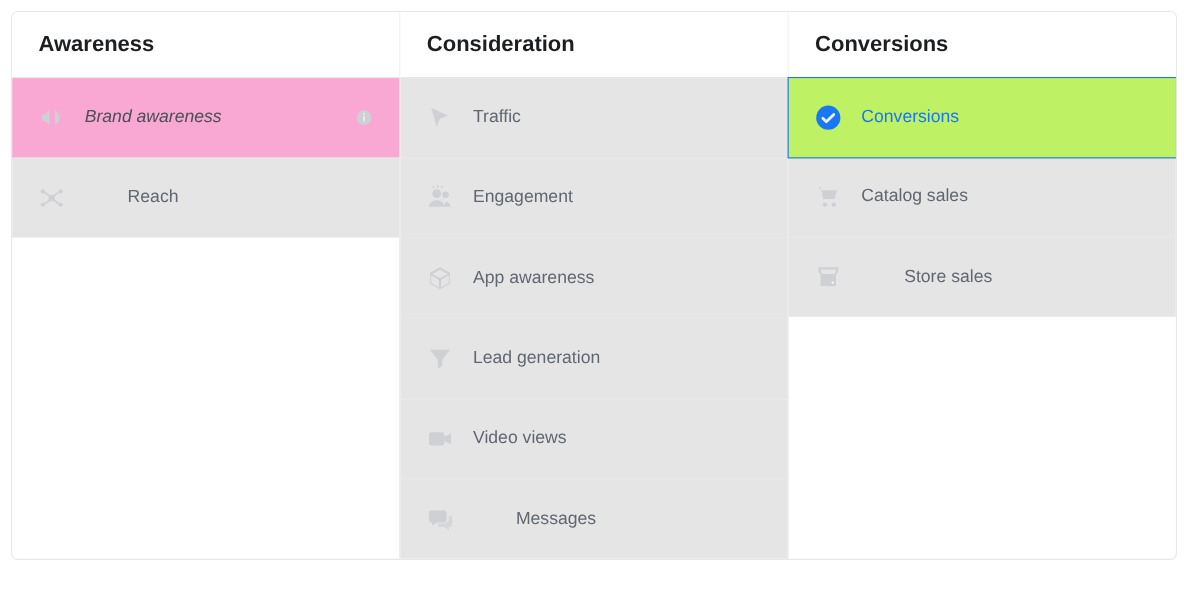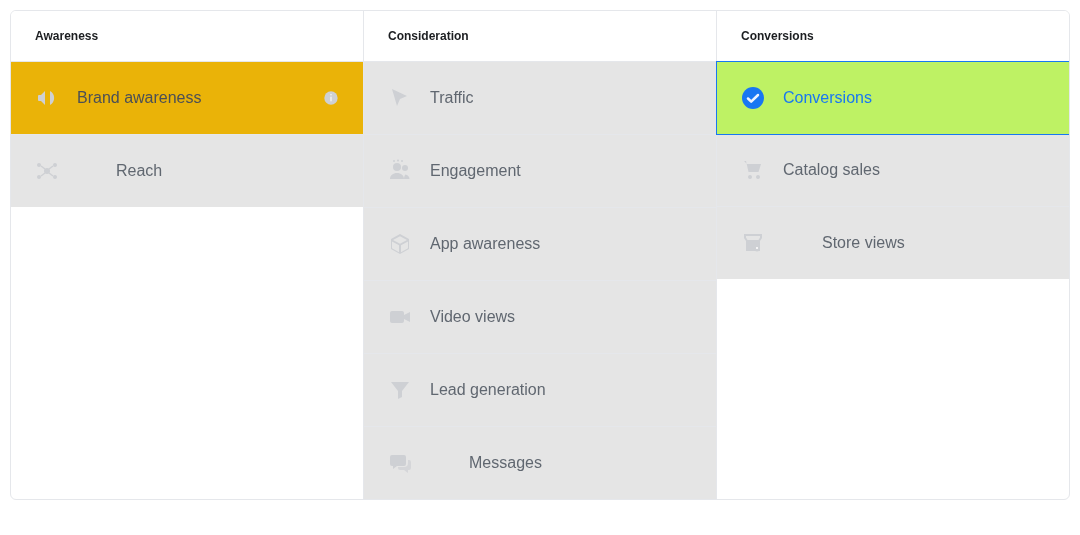--- a/index.html
+++ b/index.html
@@ -23,21 +23,21 @@
     .column {
       flex: 1;
       display: flex;
       flex-direction: column;
     }
     .column:not(:last-child) {
       border-right: 1px solid #e5e7eb;
     }
     .col-header {
       padding: 18px 24px;
-      font-size: 12px;
+      font-size: 20px;
       font-weight: 700;
       color: #1c1e21;
       border-bottom: 1px solid #e5e7eb;
       background: #fff;
     }
     .option {
       display: flex;
       align-items: center;
       padding: 24px 24px;
       border-bottom: 1px solid #e5e7eb;
@@ -45,22 +45,23 @@
       background: #e5e5e5;
       font-size: 16px;
       color: #606770;
       position: relative;
     }
     .option:last-child {
       border-bottom: none;
       gap: 39px;
     }
     .option.hovered {
-      background: #eab308;
+      background: #f9a8d4;
       color: #4b4f56;
+      font-style: italic;
     }
     .option.selected {
       background: #bef264;
       border: 1px solid #1877f2;
       color: #1877f2;
       margin: -1px;
       z-index: 2;
     }
     .icon {
       width: 24px;
@@ -163,34 +164,34 @@
         <svg viewBox="0 0 24 24">
             <path d="M12 2l9 5v10l-9 5-9-5V7l9-5zm0 2.3L5 8l7 3.8L19 8l-7-3.7zM4 9.5v6.8l7 3.9v-6.9L4 9.5zm16 0l-7 3.8v6.9l7-3.9V9.5z"></path>
           </svg>
       </span>
       <span class="label">App awareness</span>
     </div>
 
     <div class="option">
       <span class="icon">
         <svg viewBox="0 0 24 24">
+            <path d="M3 4h18l-7 9v6l-4 2v-8L3 4z"></path>
+          </svg>
+      </span>
+      <span class="label">Lead generation</span>
+    </div>
+
+    <div class="option">
+      <span class="icon">
+        <svg viewBox="0 0 24 24">
             <rect x="2" y="6" width="14" height="12" rx="2"></rect>
             <path d="M16 10l6-3v10l-6-3v-4z"></path>
           </svg>
       </span>
       <span class="label">Video views</span>
-    </div>
-
-    <div class="option">
-      <span class="icon">
-        <svg viewBox="0 0 24 24">
-            <path d="M3 4h18l-7 9v6l-4 2v-8L3 4z"></path>
-          </svg>
-      </span>
-      <span class="label">Lead generation</span>
     </div>
 
     <div class="option">
       <span class="icon">
         <svg viewBox="0 0 24 24">
             <path d="M4 4h12a2 2 0 012 2v7a2 2 0 01-2 2H9l-4 3v-3H4a2 2 0 01-2-2V6a2 2 0 012-2z"></path>
             <path d="M20 9h1a2 2 0 012 2v6a2 2 0 01-2 2h-1v3l-4-3h-4a2 2 0 01-2-2v-1h6a4 4 0 004-4V9z" opacity="0.7"></path>
           </svg>
       </span>
       <span class="label">Messages</span>
@@ -223,17 +224,17 @@
 
     <div class="option">
       <span class="icon">
         <svg viewBox="0 0 24 24">
             <path d="M3 3h18v4l-2 3v10H5V10L3 7V3zm2 2v1.5L6.5 9h11L19 6.5V5H5z"></path>
             <rect x="8" y="13" width="4" height="7"></rect>
             <circle cx="16" cy="18" r="2.5"></circle>
             <circle cx="16" cy="17" r="1" fill="#fff"></circle>
           </svg>
       </span>
-      <span class="label">Store views</span>
+      <span class="label">Store sales</span>
     </div>
   </div>
 
 </div>
 
 </body></html>

